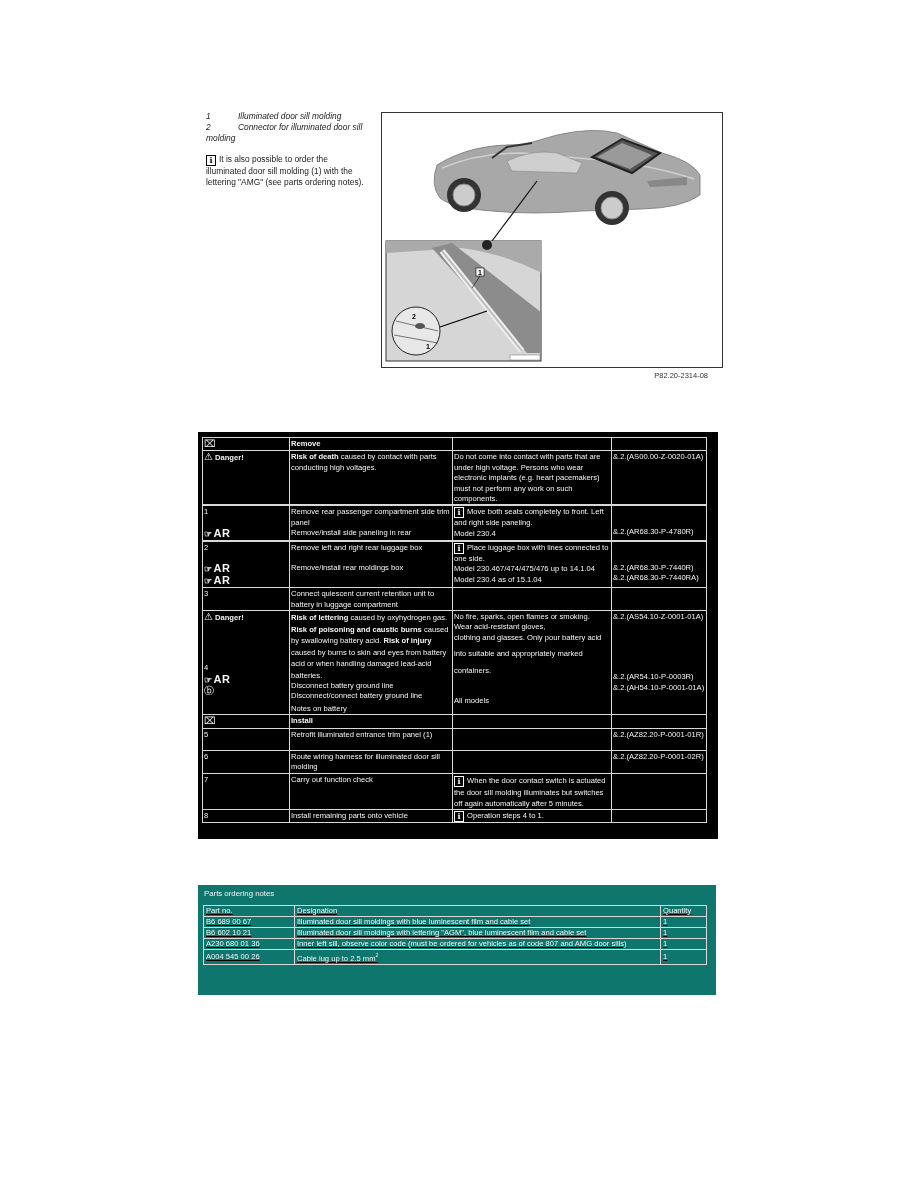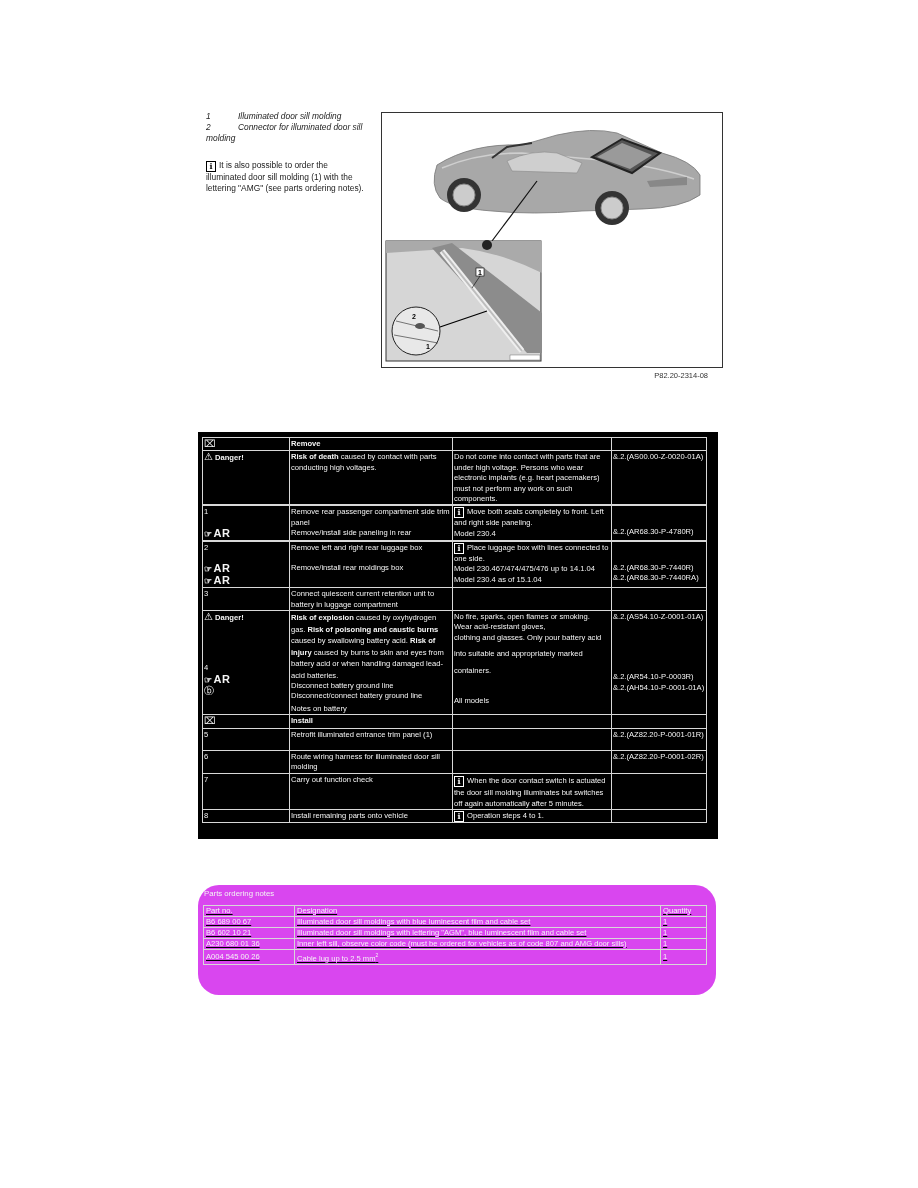--- a/index.html
+++ b/index.html
@@ -4,21 +4,21 @@
 <style>
   html, body { margin: 0; padding: 0; background: #ffffff; }
   body { width: 918px; height: 1188px; position: relative; overflow: hidden;
          font-family: "Liberation Sans", sans-serif; color: #000; }
 
   
   .legend { position: absolute; left: 206px; top: 111px; width: 160px; font-size: 8.4px; line-height: 11px; color: #222; }
   .legend .row { display: flex; font-style: italic; }
   .legend .num { width: 32px; flex: none; }
   .legend .cont { font-style: italic; }
-  .legend .note { margin-top: 16px; }
+  .legend .note { margin-top: 10px; }
   .info-box { display: inline-block; border: 1px solid #000; width: 8px; height: 9px; font-size: 8px; line-height: 9px;
               text-align: center; font-weight: bold; font-family: "DejaVu Serif", serif; margin-right: 3px; vertical-align: -1px; background: #fff; color: #000; }
 
   
   .figure { position: absolute; left: 381px; top: 112px; width: 340px; height: 254px; border: 1px solid #333; background: #fff; }
   .figure svg { position: absolute; left: 0; top: 0; }
   .fig-caption { position: absolute; left: 588px; top: 371px; width: 120px; text-align: right; font-size: 7.5px; color: #333; }
 
   
   .t1-wrap { position: absolute; left: 198px; top: 432px; width: 520px; height: 407px; background: #000; }
@@ -33,21 +33,21 @@
   .danger { font-weight: bold; font-size: 7.6px; }
   .warn-ico { font-size: 10px; margin-right: 2px; }
   .ar { font-weight: bold; font-size: 11px; letter-spacing: 0.5px; line-height: 11px; display: block; }
   .ar .hand { font-size: 9px; margin-right: 1px; }
   .t1 .info-box { background: #000; color: #fff; border-color: #fff; }
   .box-ico { font-size: 10px; line-height: 10px; }
   .line { display: block; }
   .spacer { display: block; height: 10px; }
 
   
-  .t2-wrap { position: absolute; left: 198px; top: 885px; width: 518px; height: 110px; background: #d946ef; border-radius: 21px; }
+  .t2-wrap { position: absolute; left: 198px; top: 885px; width: 518px; height: 110px; background: #0f766e; }
   .t2-title { position: absolute; left: 6px; top: 4px; color: #f4f4f4; font-size: 7.8px; }
   .t2 { position: absolute; left: 5px; top: 20px; width: 504px; table-layout: fixed; text-decoration: underline; }
   .t2 td { border-left: 1px solid #d8d8d8; border-top: 1px solid #d8d8d8; color: #f4f4f4; font-size: 7.6px; line-height: 10px;
            padding: 0 2px; white-space: nowrap; overflow: hidden; }
   .t2 tr td:last-child { border-right: 1px solid #d8d8d8; }
   .t2 tr:last-child td { border-bottom: 1px solid #d8d8d8; }
   sup { font-size: 5px; }
 </style>
 </head>
 <body>
@@ -193,21 +193,21 @@
         <span class="spacer"></span>
             <span class="spacer"></span>
             <span class="spacer"></span>
             <span class="spacer"></span>
         <span class="line">4</span>
         <span class="ar"><span class="hand">☞</span><span>AR</span></span>
         <span class="line" style="font-size:10px">ⓑ</span>
       </td>
       <td>
         <span class="line" style="line-height:11.5px">
-          <span class="b">Risk of explosion</span><span>  caused by oxyhydrogen gas. </span><span class="b">Risk of poisoning and caustic burns</span><span> caused by swallowing battery acid.  </span><span class="b">Risk of injury</span><span> caused by burns to skin and eyes from battery acid or when handling damaged lead-acid batteries.</span>
+          <span class="b">Risk of lettering</span><span>  caused by oxyhydrogen gas. </span><span class="b">Risk of poisoning and caustic burns</span><span> caused by swallowing battery acid.  </span><span class="b">Risk of injury</span><span> caused by burns to skin and eyes from battery acid or when handling damaged lead-acid batteries.</span>
         </span>
         <span class="line">Disconnect battery ground line</span>
         <span class="line">Disconnect/connect battery ground line</span>
         <span class="line" style="margin-top:2px">Notes on battery</span>
       </td>
       <td>
         <span class="line">No fire, sparks, open flames or smoking.</span>
         <span class="line">Wear acid-resistant gloves,</span>
         <span class="line" style="margin-bottom:6px">clothing and glasses. Only pour battery acid</span>
         <span class="line" style="margin-bottom:6px">into suitable and appropriately marked</span>

